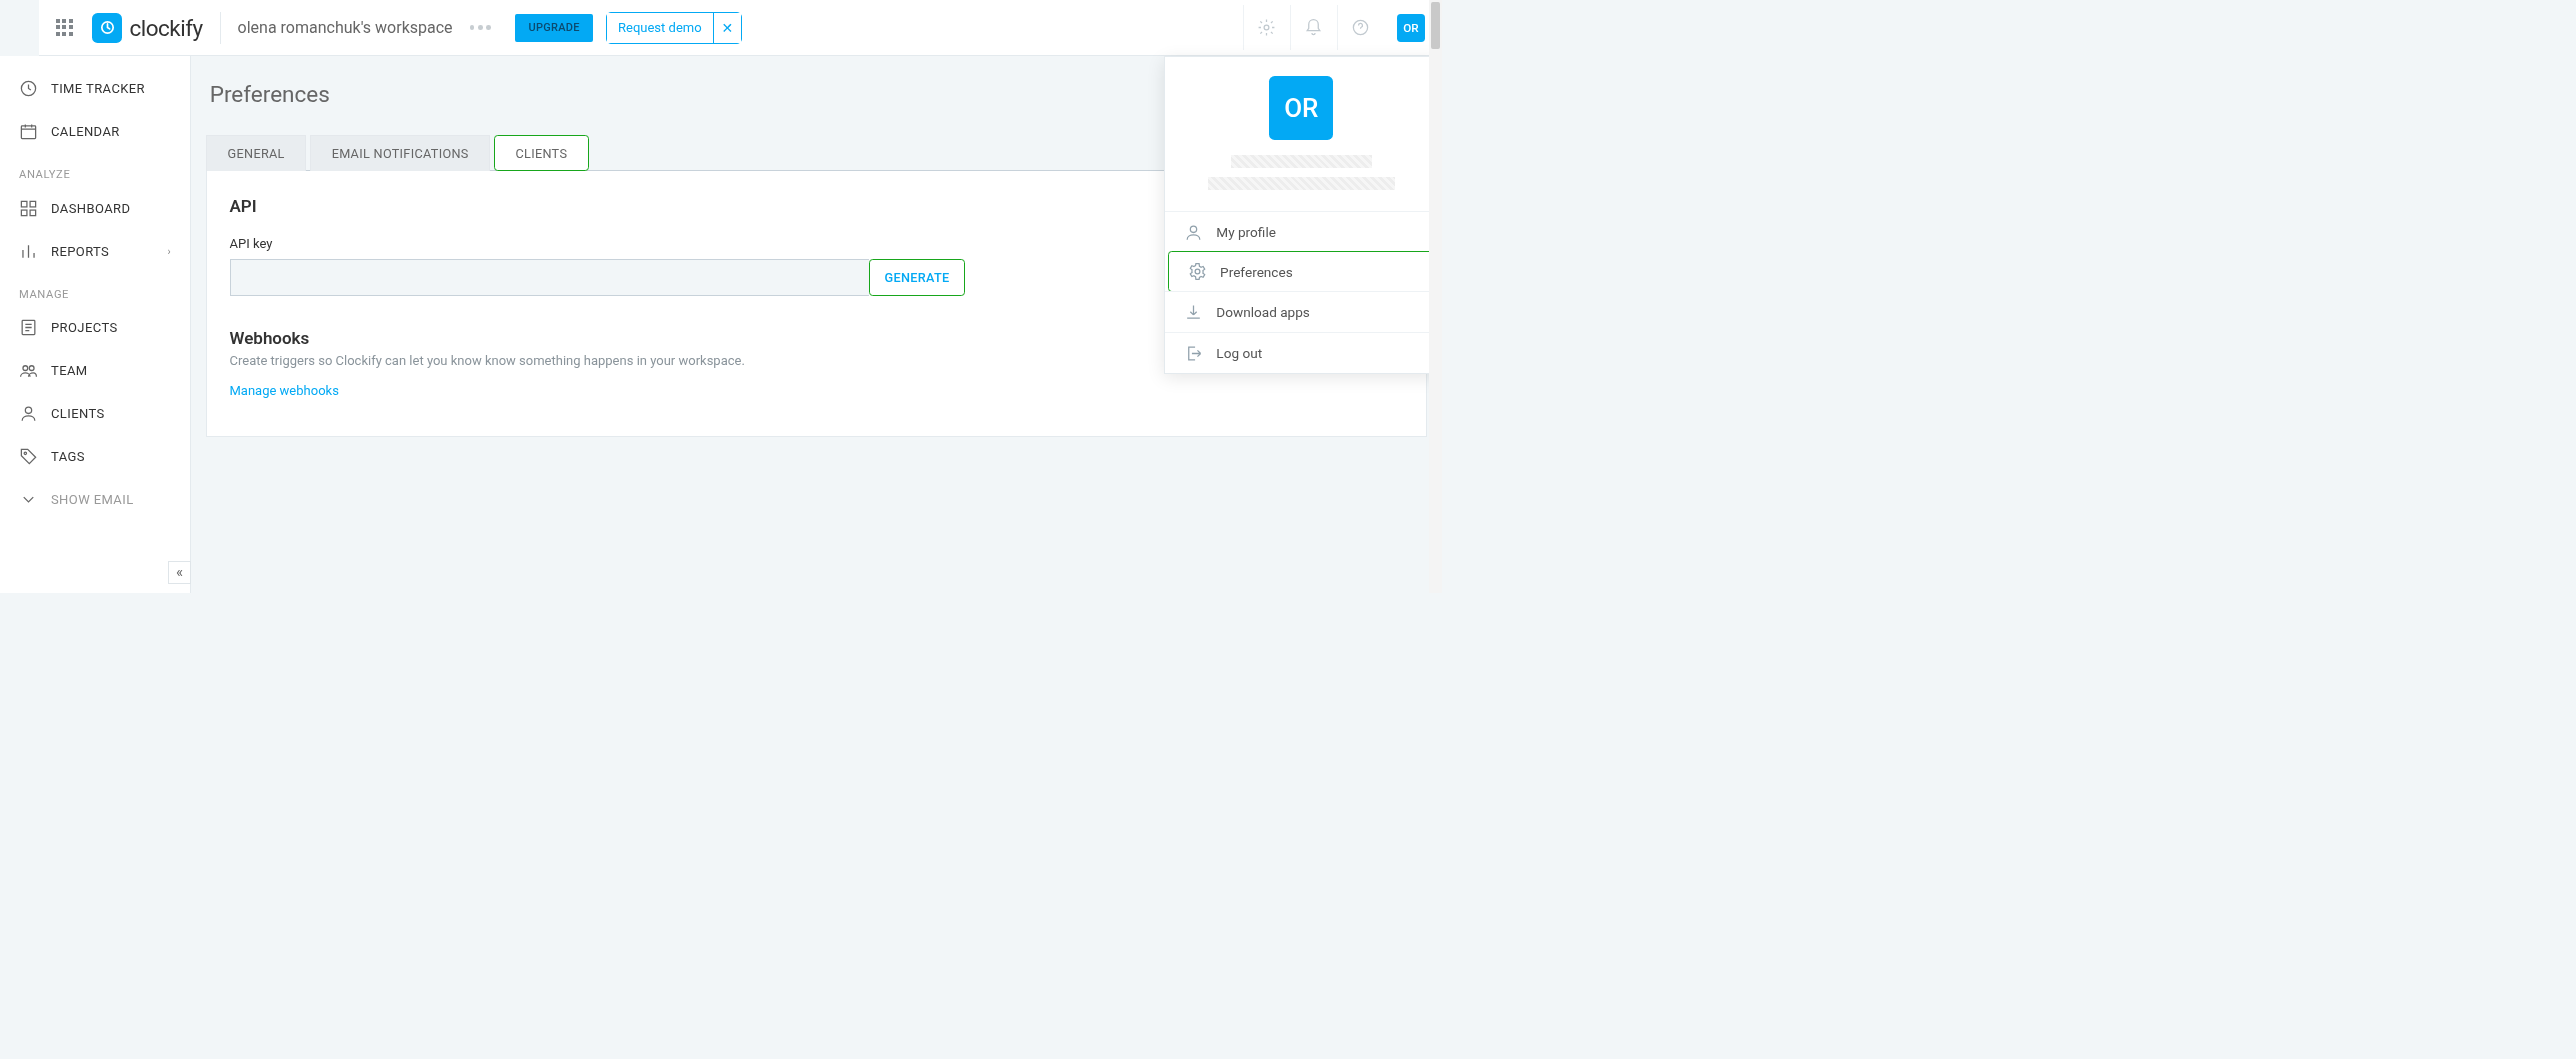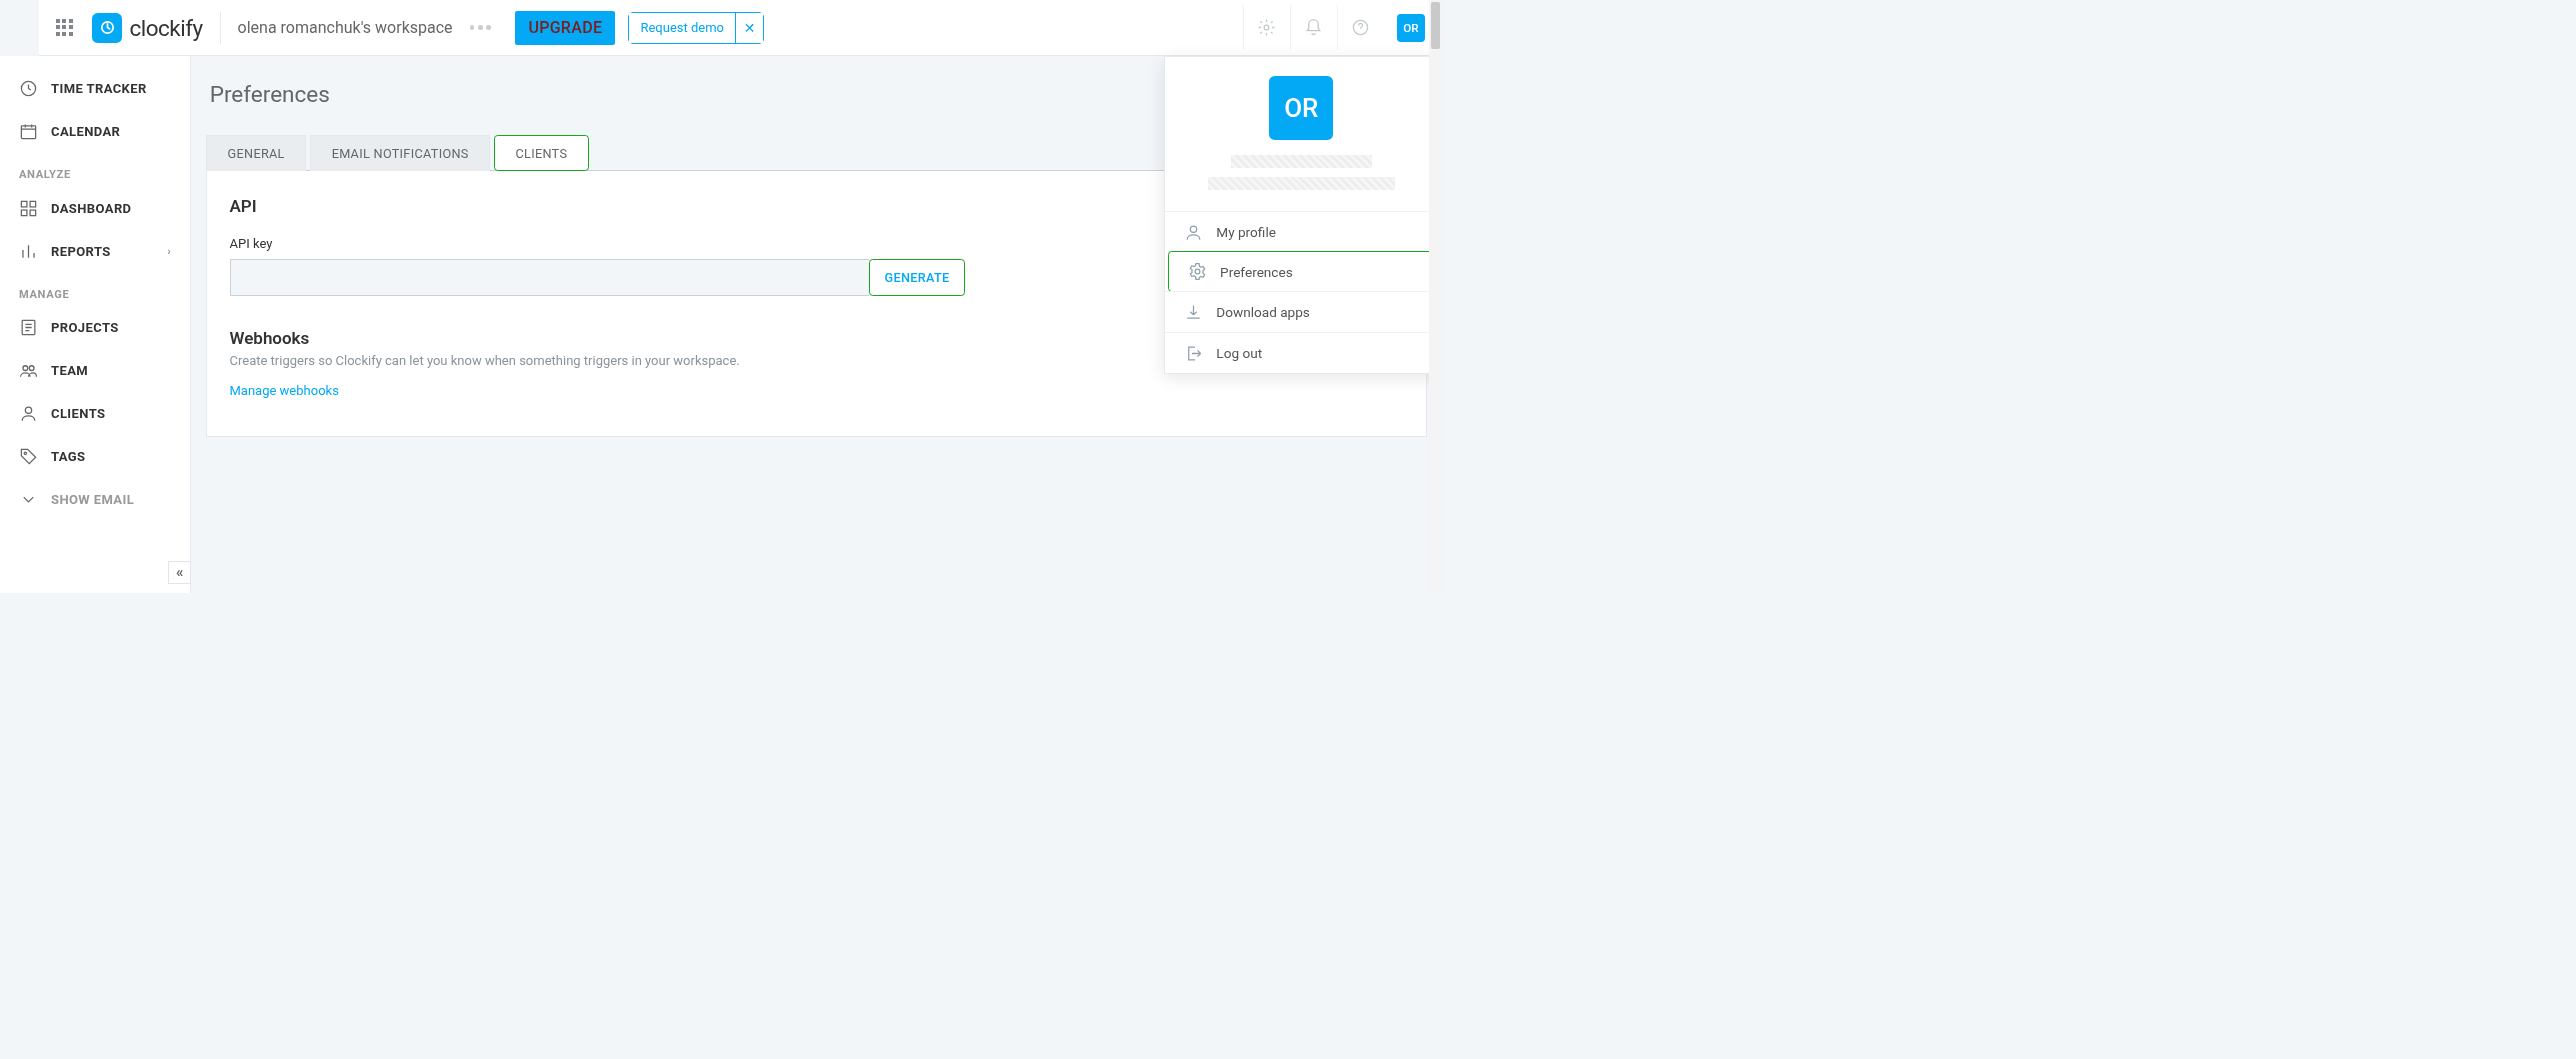--- a/index.html
+++ b/index.html
@@ -10,31 +10,31 @@
 .apps-icon { width: 17px; height: 17px; display: grid; grid-template-columns: repeat(3,3.7px); grid-template-rows: repeat(3,3.7px); gap: 2.8px; cursor: pointer; }
 .apps-icon span { background: #80868b; width: 3.7px; height: 3.7px; }
 .logo-wrap { display: flex; align-items: center; margin-left: 19px; cursor: pointer; }
 .logo-badge { width: 30px; height: 30px; background: #03a9f4; border-radius: 5.6px; display: flex; align-items: center; justify-content: center; }
 .logo-badge svg { width: 17px; height: 17px; }
 .logo-text { margin-left: 7.5px; font-size: 22.5px; font-weight: 400; color: #333; letter-spacing: -0.5px; }
 .divider-v { width: 0.9px; height: 32px; background: #e4eaee; margin: 0 17px; }
 .workspace-name { color: #666; font-size: 16px; }
 .more-dots { margin-left: 17px; cursor: pointer; display: flex; gap: 3.7px; }
 .more-dots span { width: 4.7px; height: 4.7px; border-radius: 50%; background: #c7cdd1; }
-.btn-upgrade { margin-left: 24.4px; background: #03a9f4; color: #7f1d1d; font-size: 16px; font-weight: 500; padding: 7.5px 13px; border: none; border-radius: 1.9px; cursor: pointer; letter-spacing: 0.3px; }
+.btn-upgrade { margin-left: 24.4px; background: #03a9f4; color: #0c4a6e; font-size: 11px; font-weight: 500; padding: 7.5px 13px; border: none; border-radius: 1.9px; cursor: pointer; letter-spacing: 0.3px; }
 .btn-demo-wrap { margin-left: 13px; border: 0.9px solid #03a9f4; border-radius: 5px; display: flex; align-items: stretch; height: 32px; }
 .btn-demo { background: #fff; color: #03a9f4; font-size: 13px; padding: 0 11.2px; border: none; cursor: pointer; }
 .btn-demo-x { border: none; border-left: 0.9px solid #03a9f4; background: #fff; width: 28px; color: #03a9f4; cursor: pointer; font-size: 14px; }
 .top-right { margin-left: auto; display: flex; align-items: center; gap: 1.9px; }
 .top-icon-btn { width: 45px; height: 45px; border: none; background: transparent; cursor: pointer; display: flex; align-items: center; justify-content: center; color: #90a0ab; border-left: 0.9px solid #eef2f5; }
 .top-icon-btn svg { width: 19px; height: 19px; stroke: #c1c9cf; fill: none; stroke-width: 1.6; }
 .avatar-btn { width: 28px; height: 28px; background: #03a9f4; color: #fff; font-size: 11.7px; font-weight: 500; border-radius: 3.7px; display: flex; align-items: center; justify-content: center; margin-left: 13px; cursor: pointer; }
 
 
-.sidebar { position: absolute; left: 0; top: 56px; bottom: 0; width: 191px; background: #fff; border-right: 0.9px solid #e4eaee; padding-top: 11.2px; font-weight: bold; }
+.sidebar { position: absolute; left: 0; top: 56px; bottom: 0; width: 191px; background: #fff; border-right: 0.9px solid #e4eaee; padding-top: 11.2px; }
 .nav-item { display: flex; align-items: center; height: 43px; padding: 0 19px; color: #333; font-size: 13px; cursor: pointer; position: relative; letter-spacing: 0.4px; }
 .nav-item svg { width: 19px; height: 19px; margin-right: 13px; stroke: #666; fill: none; stroke-width: 1.6; }
 .nav-section { padding: 15px 19px 5.6px; color: #999; font-size: 11.2px; letter-spacing: 0.6px; }
 .nav-item .chev { margin-left: auto; font-size: 10.3px; color: #888; }
 .sidebar-collapse { position: absolute; right: -0.9px; bottom: 9.4px; width: 22.5px; height: 22.5px; border: 0.9px solid #dfe5e9; background: #fff; display: flex; align-items: center; justify-content: center; cursor: pointer; color: #666; }
 
 
 .main { position: absolute; left: 191px; top: 56px; right: 0; bottom: 0; padding: 19px 15px; }
 .page-title { font-size: 22.5px; color: #666; font-weight: 400; margin: 5.6px 0 28px 3.7px; }
 .tabs { display: flex; border-bottom: 0.9px solid #c8d2da; }
@@ -201,21 +201,21 @@
   </div>
   <div class="panel">
     <div class="section-h">API</div>
     <div class="field-label">API key</div>
     <div class="apikey-row">
       <input class="apikey-input" value="" style="">
       <button class="generate-btn">GENERATE</button>
     </div>
     <div class="section2">
       <div class="section-h">Webhooks</div>
-      <div class="section-sub">Create triggers so Clockify can let you know when something triggers in your workspace.</div>
+      <div class="section-sub">Create triggers so Clockify can let you know know something happens in your workspace.</div>
       <a class="link">Manage webhooks</a>
     </div>
   </div>
 </div>
 
 <div class="user-dropdown">
   <div class="dd-header">
     <div class="dd-avatar">OR</div>
     <div class="dd-name"></div>
     <div class="dd-email"></div>

